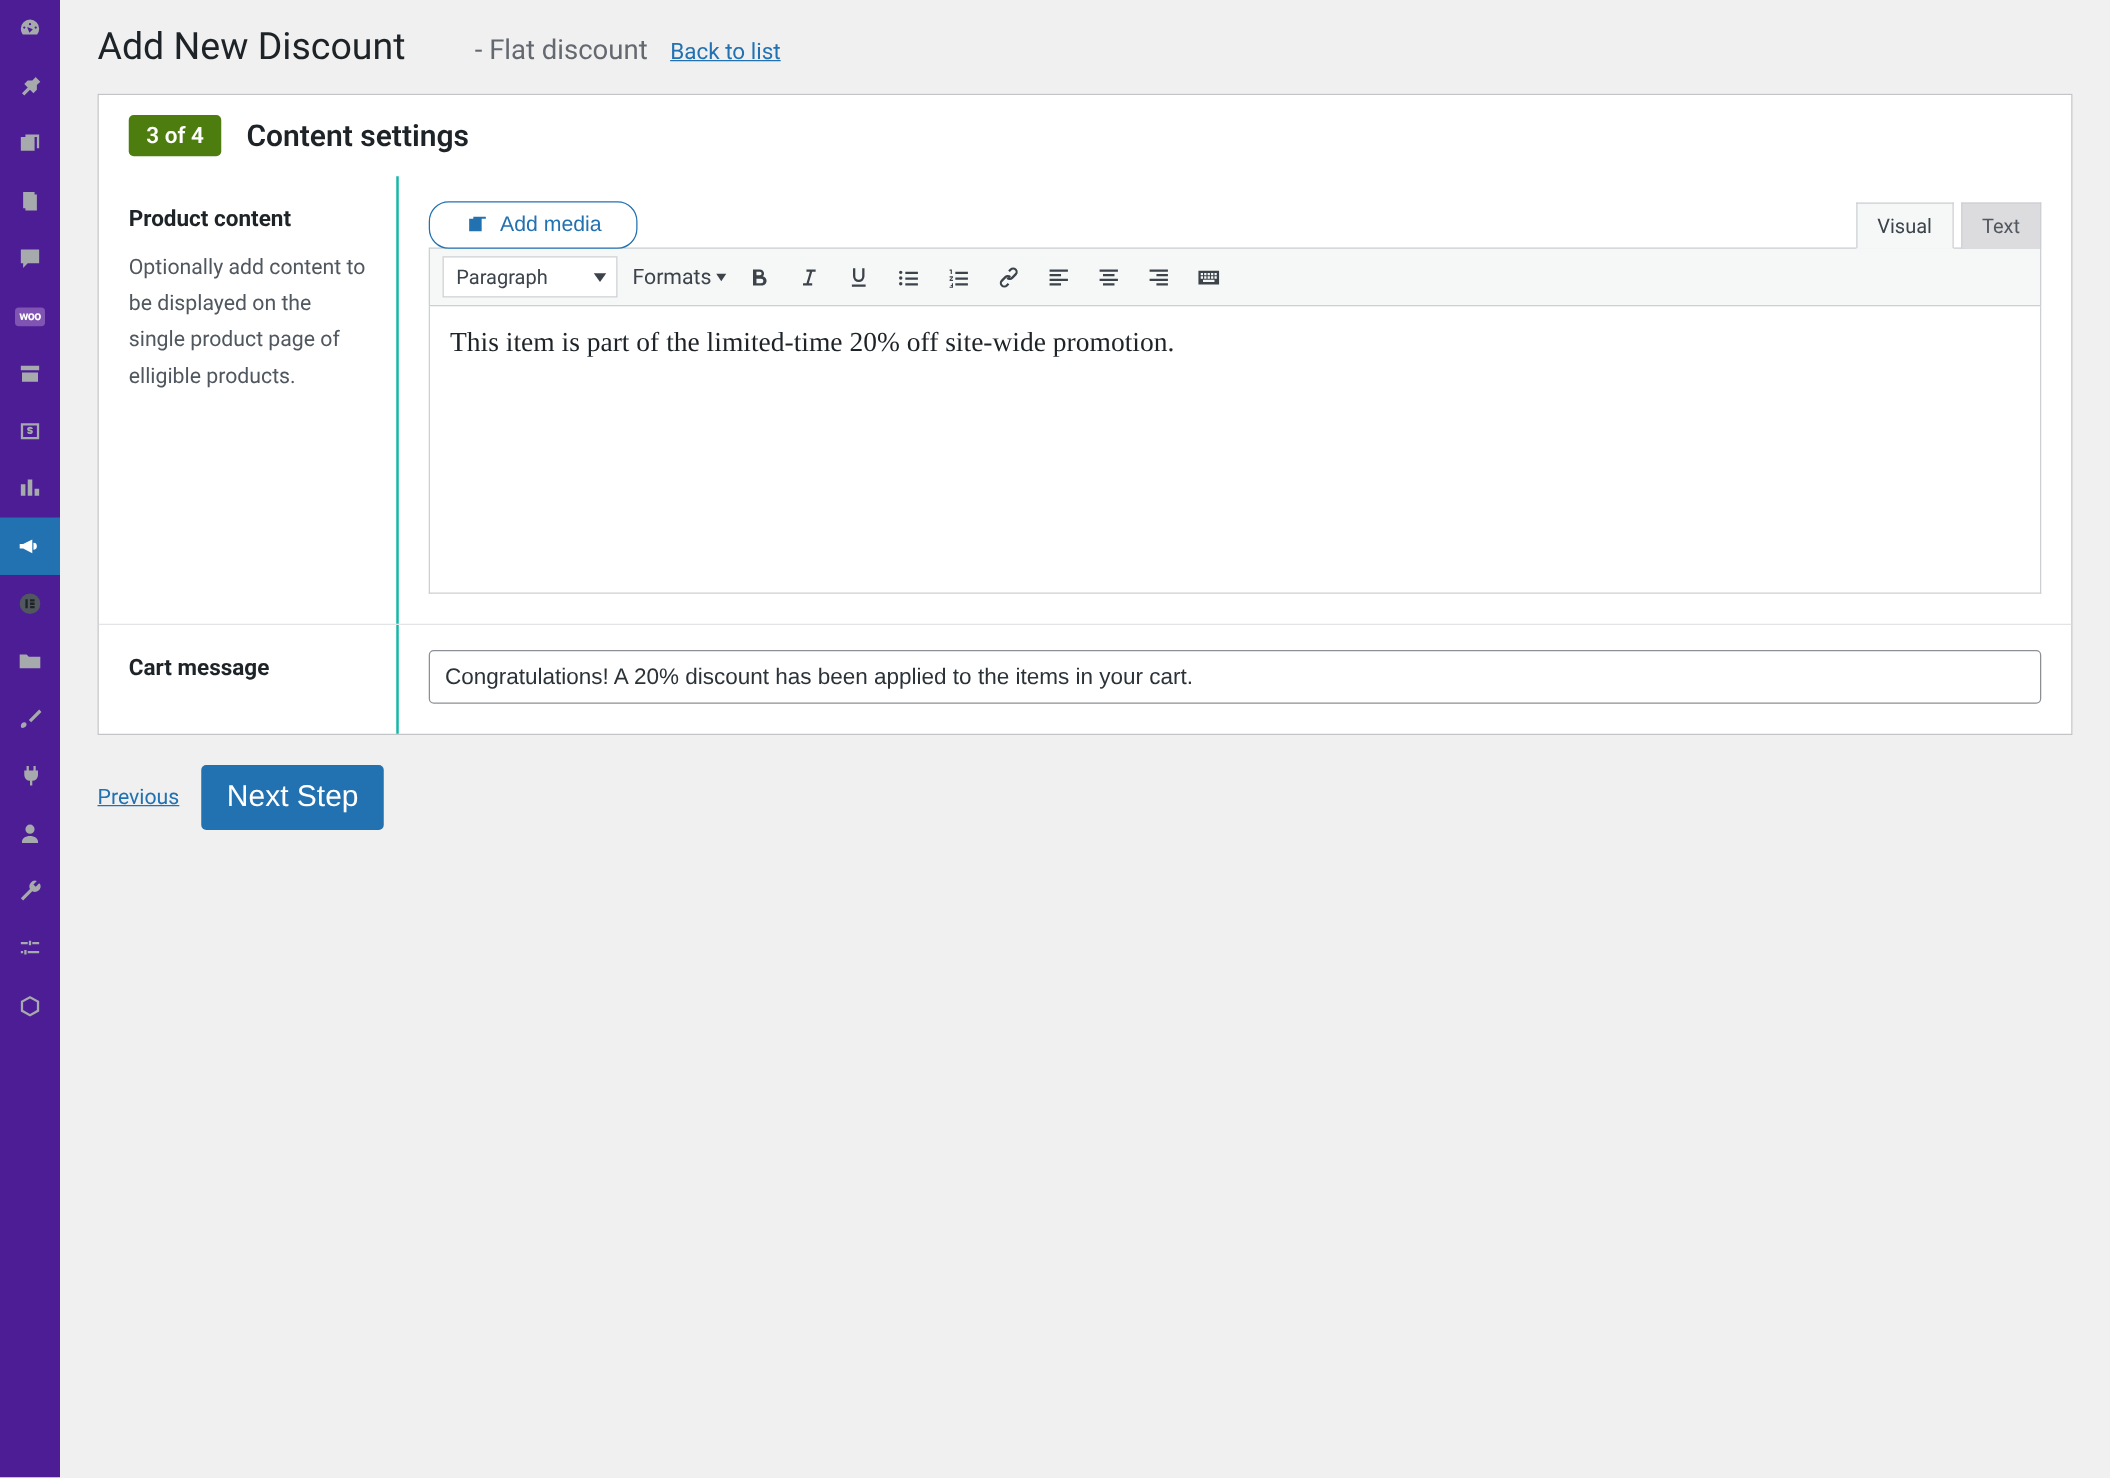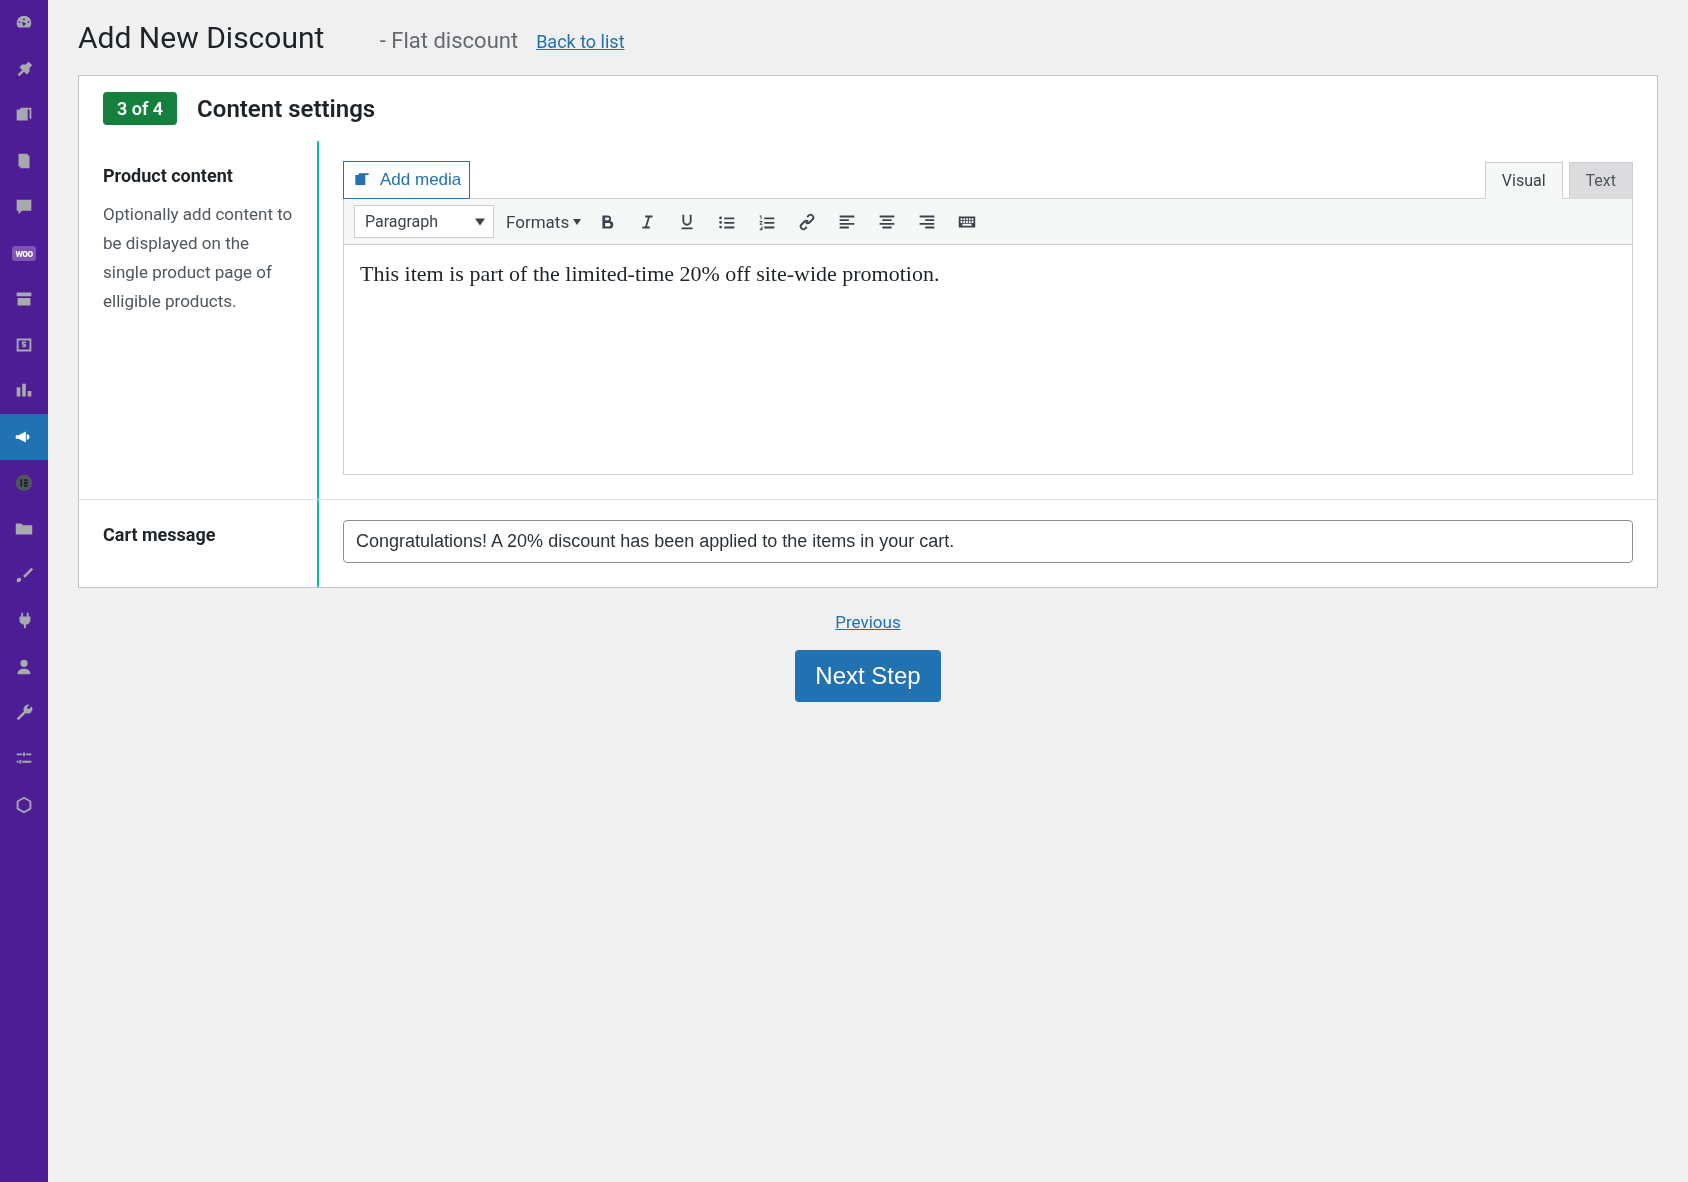--- a/index.html
+++ b/index.html
@@ -61,21 +61,21 @@
   background: #fff;
   border: 1px solid #c3c4c7;
 }
 .panel-header {
   padding: 16px 24px;
   display: flex;
   align-items: center;
   gap: 20px;
 }
 .step-badge {
-  background: #15803d;
+  background: #4d7c0f;
   color: #fff;
   padding: 6px 14px;
   border-radius: 4px;
   font-size: 18px;
   font-weight: 600;
 }
 .panel-title {
   font-size: 24px;
   font-weight: 600;
   color: #1d2327;
@@ -110,23 +110,23 @@
 .editor-top {
   display: flex;
   justify-content: space-between;
   align-items: flex-end;
   margin-bottom: 0;
 }
 .add-media-btn {
   border: 1px solid #2271b1;
   background: #fff;
   color: #2271b1;
-  padding: 8px 8px;
+  padding: 8px 28px;
   font-size: 17px;
-  border-radius: 0;
+  border-radius: 16px;
   cursor: pointer;
   display: inline-flex;
   align-items: center;
   gap: 8px;
 }
 .add-media-btn svg { width: 20px; height: 20px; fill: #2271b1; }
 .editor-tabs {
   display: flex;
 }
 .editor-tab {
@@ -218,21 +218,20 @@
   border-radius: 4px;
   padding: 10px 12px;
   font-size: 18px;
   color: #2c3338;
 }
 .footer-nav {
   margin-top: 24px;
   display: flex;
   align-items: center;
   gap: 18px;
-  flex-direction: column;
 }
 .prev-link {
   color: #2271b1;
   text-decoration: underline;
   font-size: 17px;
 }
 .next-btn {
   background: #2271b1;
   color: #fff;
   border: none;

